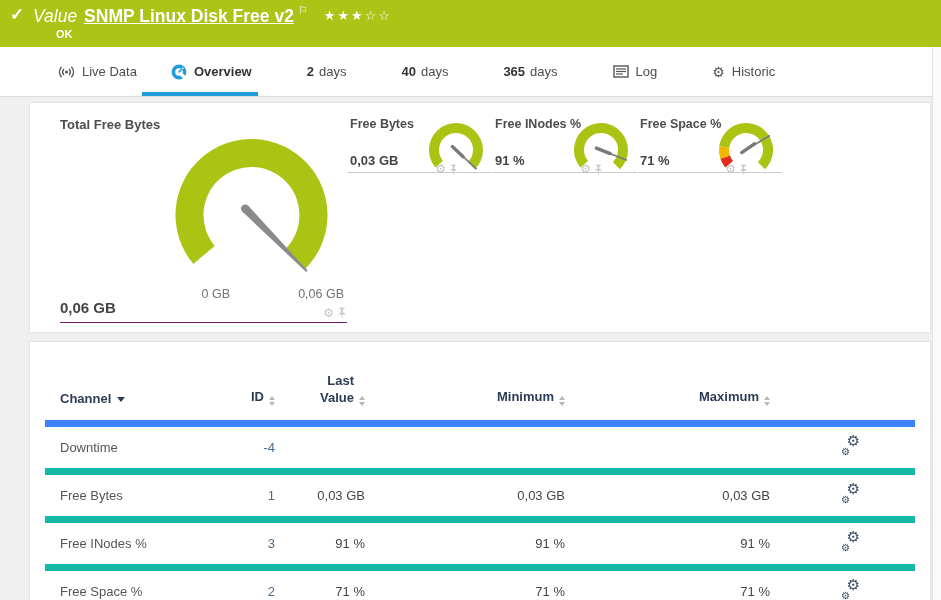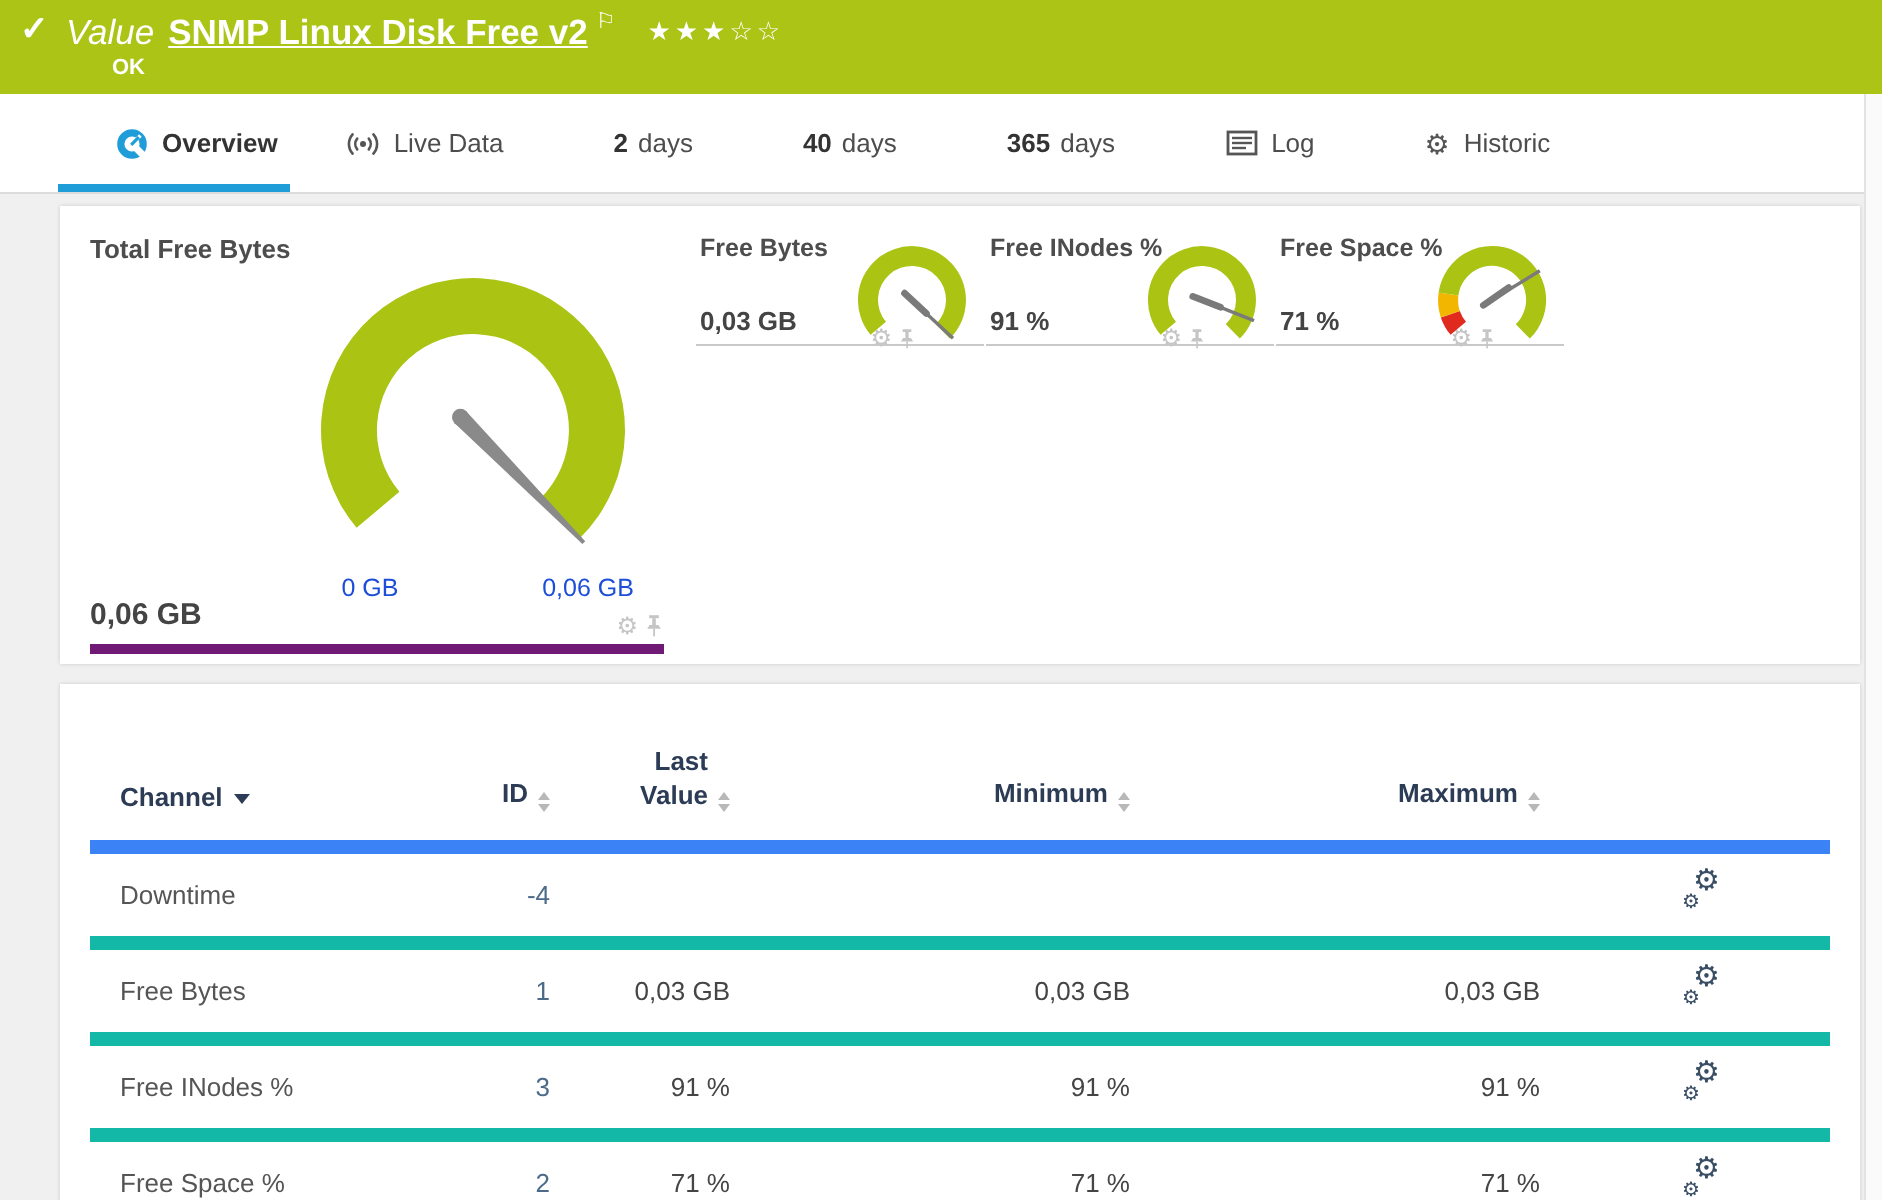--- a/index.html
+++ b/index.html
@@ -26,25 +26,25 @@
   .tab .t-num{font-weight:bold;color:#333;margin-right:5px;}
   .tab.active{color:#333;font-weight:bold;}
   .tab.active::after{content:"";position:absolute;left:-29px;right:-6px;bottom:0;height:4px;background:#1f9dd9;}
   .tab:nth-child(1){margin-right:34px;}
   .gear-glyph{font-style:normal;}
   
   .panel{position:absolute;background:#fff;box-shadow:0 0 2px rgba(0,0,0,.15);}
   .gauges-panel{left:30px;top:103px;width:900px;height:229px;}
   .table-panel{left:30px;top:342px;width:900px;height:300px;}
   
-  .main-card{position:absolute;left:15px;top:12px;width:287px;height:207px;border-bottom:5px solid #701a75;}
+  .main-card{position:absolute;left:30px;top:12px;width:287px;height:207px;border-bottom:1px solid #701a75;}
   .card-title{font-size:13px;font-weight:bold;color:#4d4d4d;}
   .main-card .card-title{position:absolute;left:0;top:2px;}
   .main-gauge-svg{position:absolute;left:104px;top:15px;}
-  .scale-label{position:absolute;top:172px;font-size:12.5px;color:#1d4ed8;text-align:center;}
+  .scale-label{position:absolute;top:172px;font-size:12.5px;color:#737373;text-align:right;}
   .scale-min{left:110px;width:60px;}
   .scale-max{left:214px;width:70px;}
   .gauge-value{position:absolute;left:0;bottom:6px;font-size:15px;font-weight:bold;color:#444;}
   .card-icons{position:absolute;right:0;bottom:2px;color:#c5c5c5;font-size:12px;display:flex;align-items:center;gap:3px;cursor:pointer;}
   
   .small-card{position:absolute;top:12px;width:144px;height:57px;border-bottom:1px solid #c9c9c9;}
   .small-card .card-title{position:absolute;left:2px;top:2px;font-size:12.5px;}
   .small-gauge-svg{position:absolute;right:4px;top:6px;z-index:2;}
   .small-card .gauge-value{font-size:13px;bottom:4px;left:2px;}
   .small-card .card-icons{right:34px;bottom:-4px;z-index:1;}
@@ -79,42 +79,42 @@
 
 <div class="status-bar">
   <span class="check-icon">✓</span>
   <div class="title-line">
     <span class="kind">Value</span><span class="sensor-name">SNMP Linux Disk Free v2</span><span class="flag">⚐</span><span class="stars"><span>★★★</span><span>☆☆</span></span>
   </div>
   <div class="status-ok">OK</div>
 </div>
 
 <div class="tab-bar">
+  <div class="tab">
+    <span class="t-icon">
+      <svg width="17" height="14" viewBox="0 0 17 14" fill="none" stroke="#555" stroke-width="1.3" stroke-linecap="round">
+        <circle cx="8.5" cy="7" r="1.5" fill="#555" stroke="none"></circle>
+        <path d="M5.6,4.3 A4.3,4.3 0 0 0 5.6,9.7"></path>
+        <path d="M3.3,2.2 A7.2,7.2 0 0 0 3.3,11.8"></path>
+        <path d="M11.4,4.3 A4.3,4.3 0 0 1 11.4,9.7"></path>
+        <path d="M13.7,2.2 A7.2,7.2 0 0 1 13.7,11.8"></path>
+      </svg>
+    </span>
+    <span class="t-label">Live Data</span>
+  </div>
   <div class="tab active">
     <span class="t-icon">
       <svg width="16" height="16" viewBox="0 0 16 16">
         <circle cx="8" cy="8" r="5.6" fill="none" stroke="#1f9dd9" stroke-width="3.6"></circle>
         <line x1="8" y1="8" x2="13.5" y2="13.5" stroke="#fff" stroke-width="3.4"></line>
         <line x1="7.6" y1="8.4" x2="12.2" y2="3.8" stroke="#fff" stroke-width="1.8"></line>
         <line x1="7.6" y1="8.4" x2="11.4" y2="4.6" stroke="#1f9dd9" stroke-width="1.6"></line>
       </svg>
     </span>
     <span class="t-label">Overview</span>
-  </div>
-  <div class="tab">
-    <span class="t-icon">
-      <svg width="17" height="14" viewBox="0 0 17 14" fill="none" stroke="#555" stroke-width="1.3" stroke-linecap="round">
-        <circle cx="8.5" cy="7" r="1.5" fill="#555" stroke="none"></circle>
-        <path d="M5.6,4.3 A4.3,4.3 0 0 0 5.6,9.7"></path>
-        <path d="M3.3,2.2 A7.2,7.2 0 0 0 3.3,11.8"></path>
-        <path d="M11.4,4.3 A4.3,4.3 0 0 1 11.4,9.7"></path>
-        <path d="M13.7,2.2 A7.2,7.2 0 0 1 13.7,11.8"></path>
-      </svg>
-    </span>
-    <span class="t-label">Live Data</span>
   </div>
   <div class="tab">
     <span class="t-num">2</span>
     <span class="t-label">days</span>
   </div>
   <div class="tab">
     <span class="t-num">40</span>
     <span class="t-label">days</span>
   </div>
   <div class="tab">

